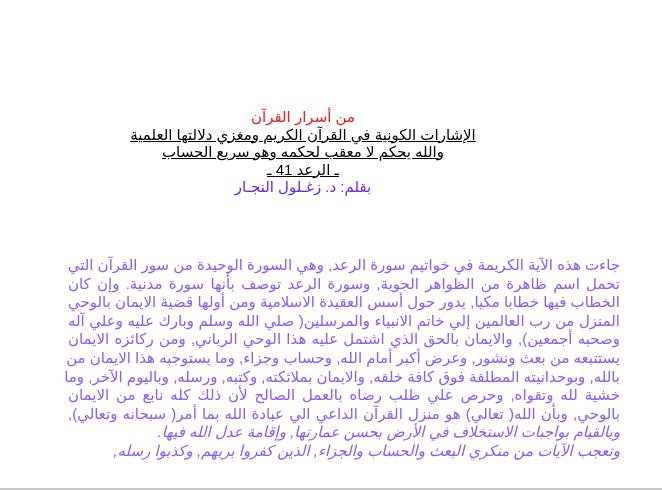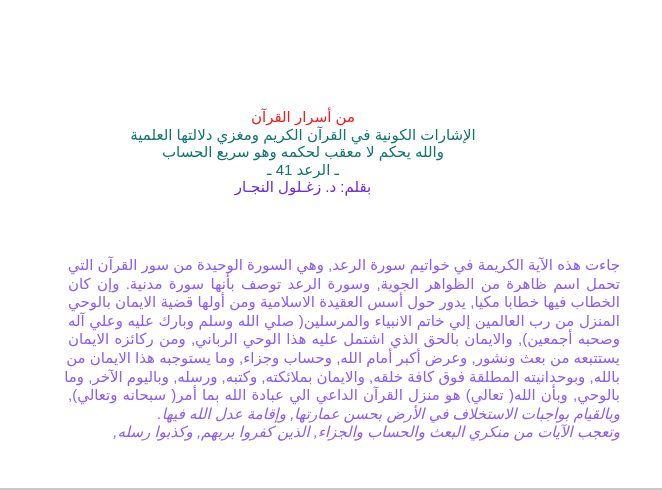--- a/index.html
+++ b/index.html
@@ -21,21 +21,21 @@
       width: 606px;
       text-align: center;
       direction: rtl;
     }
     .header .line {
       font-size: 15px;
       line-height: 17.5px;
       white-space: nowrap;
     }
     .title { color: #ee1c1c; }
-    .heading { color: #0f766e; }
+    .heading { color: #000000; text-decoration: underline; }
     .author { color: #6d28d9; }
     .body {
       position: absolute;
       top: 256px;
       left: 68px;
       width: 552px;
       direction: rtl;
       text-align: right;
       color: #8b5cf6;
     }
@@ -71,18 +71,19 @@
 </div>
 
 <div class="body">
   <div class="line">جاءت هذه الآية الكريمة في خواتيم سورة الرعد, وهي السورة الوحيدة من سور القرآن التي</div>
   <div class="line">تحمل اسم ظاهرة من الظواهر الجوية, وسورة الرعد توصف بأنها سورة مدنية. وإن كان</div>
   <div class="line">الخطاب فيها خطابا مكيا, يدور حول أسس العقيدة الاسلامية ومن أولها قضية الايمان بالوحي</div>
   <div class="line">المنزل من رب العالمين إلي خاتم الانبياء والمرسلين( صلي الله وسلم وبارك عليه وعلي آله</div>
   <div class="line">وصحبه أجمعين), والايمان بالحق الذي اشتمل عليه هذا الوحي الرباني, ومن ركائزه الايمان</div>
   <div class="line">يستتبعه من بعث ونشور, وعرض أكبر أمام الله, وحساب وجزاء, وما يستوجبه هذا الايمان من</div>
   <div class="line">بالله, وبوحدانيته المطلقة فوق كافة خلقه, والايمان بملائكته, وكتبه, ورسله, وباليوم الآخر, وما</div>
+  <div class="line">خشية لله وتقواه, وحرص علي طلب رضاه بالعمل الصالح لأن ذلك كله نابع من الايمان</div>
   <div class="line">بالوحي, وبأن الله( تعالي) هو منزل القرآن الداعي الي عبادة الله بما أمر( سبحانه وتعالي),</div>
   <div class="line last">وبالقيام بواجبات الاستخلاف في الأرض بحسن عمارتها, وإقامة عدل الله فيها.</div>
   <div class="line last">وتعجب الآيات من منكري البعث والحساب والجزاء, الذين كفروا بربهم, وكذبوا رسله,</div>
 </div>
 
 <div class="bottom-rule"></div>
 
 </body></html>

